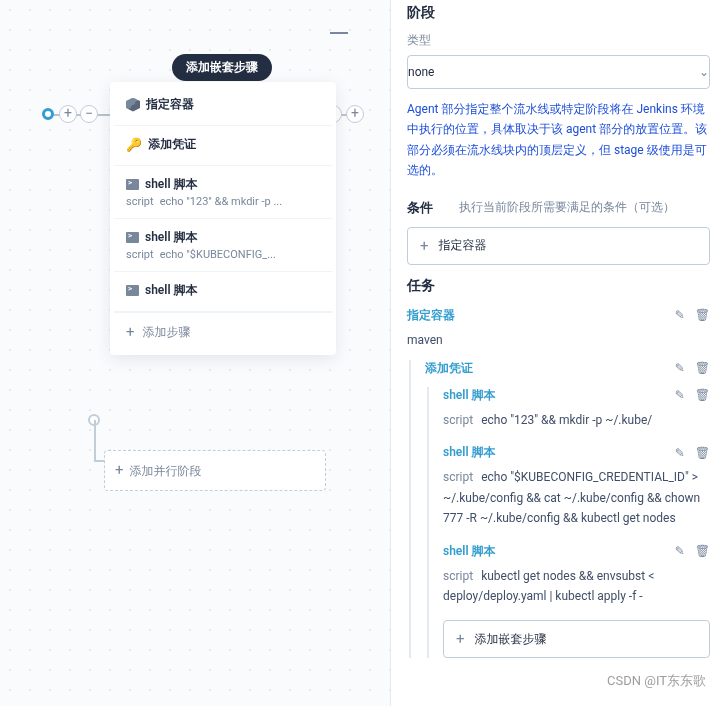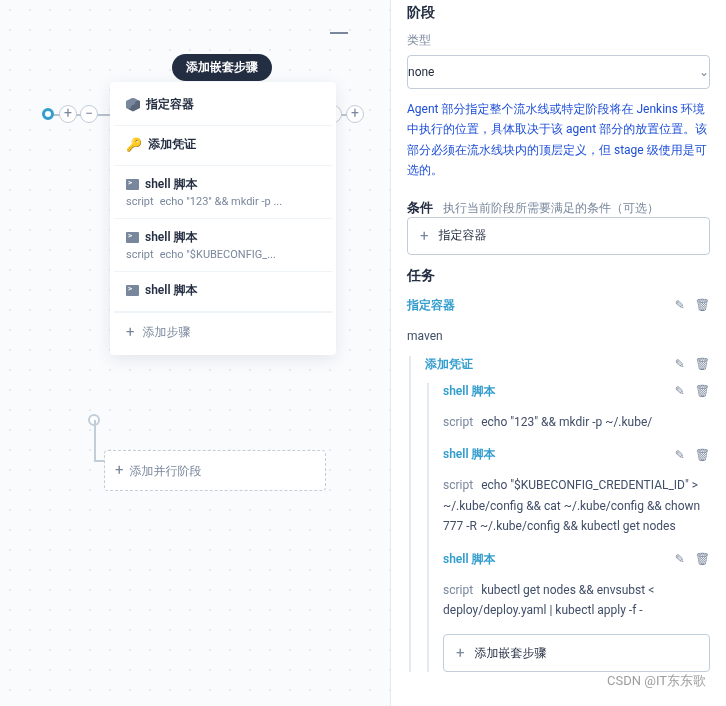--- a/index.html
+++ b/index.html
@@ -24,31 +24,31 @@
 .add-step{padding:10px 12px;color:#79879c;font-size:12px;display:flex;align-items:center;gap:8px;border-top:1px solid #eff4f9;cursor:pointer}
 .add-parallel{position:absolute;left:104px;top:450px;width:222px;padding:10px;text-align:left;color:#79879c;background:#fff;border:1px dashed #c1cdd9;border-radius:4px;cursor:pointer;font-size:12px}
 .ap-line{position:absolute;left:94px;top:420px;width:2px;height:42px;background:#c1cdd9}
 .ap-line::after{content:'';position:absolute;bottom:0;left:0;width:28px;height:2px;background:#c1cdd9}
 .ap-dot{position:absolute;left:88px;top:414px;width:12px;height:12px;border-radius:50%;border:2px solid #c1cdd9;background:#fff}
 .panel{flex:1;padding:0 16px 16px;overflow-y:auto;border-left:1px solid #e3e9ef}
 .panel h3{font-size:14px;font-weight:700;margin:4px 0 10px}
 .lbl{color:#79879c;font-size:12px;margin-bottom:6px}
 .select{width:100%;padding:9px 0;border:1px solid #c1cdd9;border-radius:4px;background:#fff;display:flex;justify-content:space-between;align-items:center;cursor:pointer;font-size:12px}
 .help{color:#1d4ed8;font-size:12px;line-height:1.7;margin:10px 0 18px}
-.sect-hdr{display:flex;align-items:flex-end;gap:10px;}
+.sect-hdr{display:flex;align-items:center;gap:26px;margin-bottom:10px}
 .sect-hdr .t{font-size:13px;font-weight:600}
 .sect-hdr .d{font-size:12px;color:#79879c}
 .add-btn{width:100%;padding:9px 12px;border:1px solid #c1cdd9;border-radius:4px;background:#fff;display:flex;align-items:center;gap:10px;cursor:pointer;font-size:12px;color:#242e42}
 .task-tree{position:relative;margin-top:12px}
 .task{margin-bottom:14px;position:relative}
 .task-hdr{display:flex;align-items:center;justify-content:space-between}
 .task-link{color:#329dce;font-weight:600;font-size:12px;cursor:pointer}
 .task-actions{display:flex;gap:10px;color:#79879c}
 .task-actions span{cursor:pointer}
-.task-body{margin-top:12px;font-size:12px;color:#404e68;line-height:1.7}
+.task-body{margin-top:6px;font-size:12px;color:#404e68;line-height:1.7}
 .task-body .k{color:#79879c;margin-right:8px}
 .nest1{padding-left:14px;border-left:2px solid #e3e9ef;margin-left:2px;margin-top:10px}
 .nest2{padding-left:14px;border-left:2px solid #e3e9ef;margin-left:2px;margin-top:10px}
 .icon{width:14px;height:14px;display:inline-block;flex-shrink:0}
 .i-cube{background:linear-gradient(135deg,#79879c 50%,#5a6778 50%);clip-path:polygon(50% 0,100% 25%,100% 75%,50% 100%,0 75%,0 25%)}
 .i-key{color:#79879c;font-size:13px}
 .i-plus{font-size:15px;font-weight:400;color:#79879c}
 .i-chev{color:#79879c}
 .i-sh{width:13px;height:11px;background:#79879c;border-radius:1px;position:relative}
 .i-sh::after{content:'>';position:absolute;color:#fff;font-size:8px;left:2px;top:-1px}

